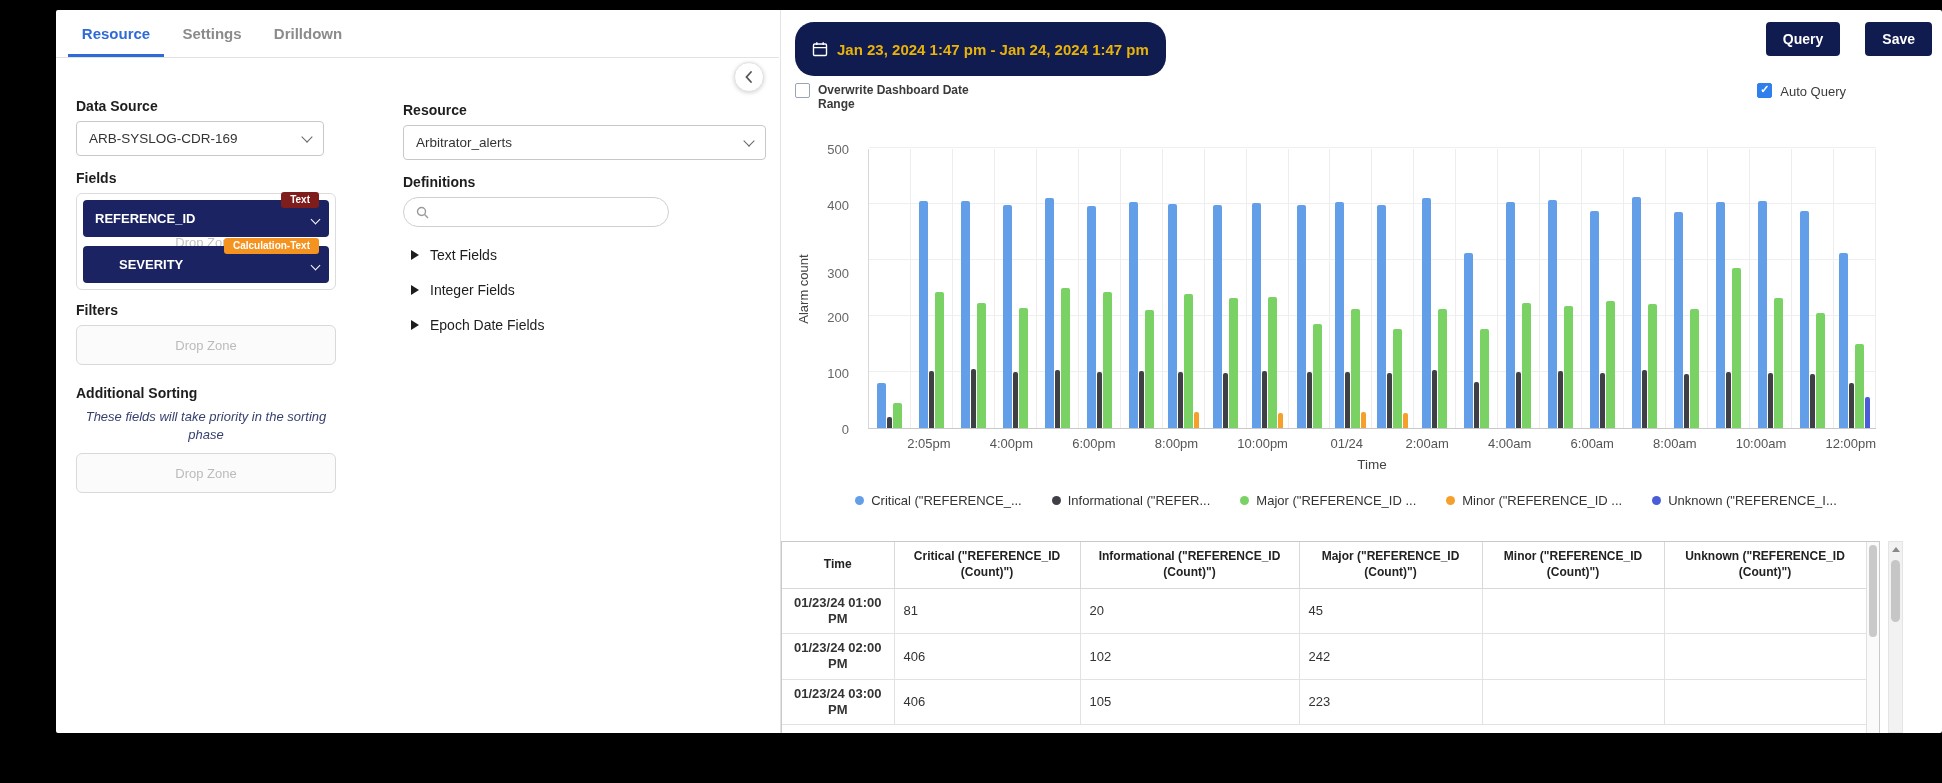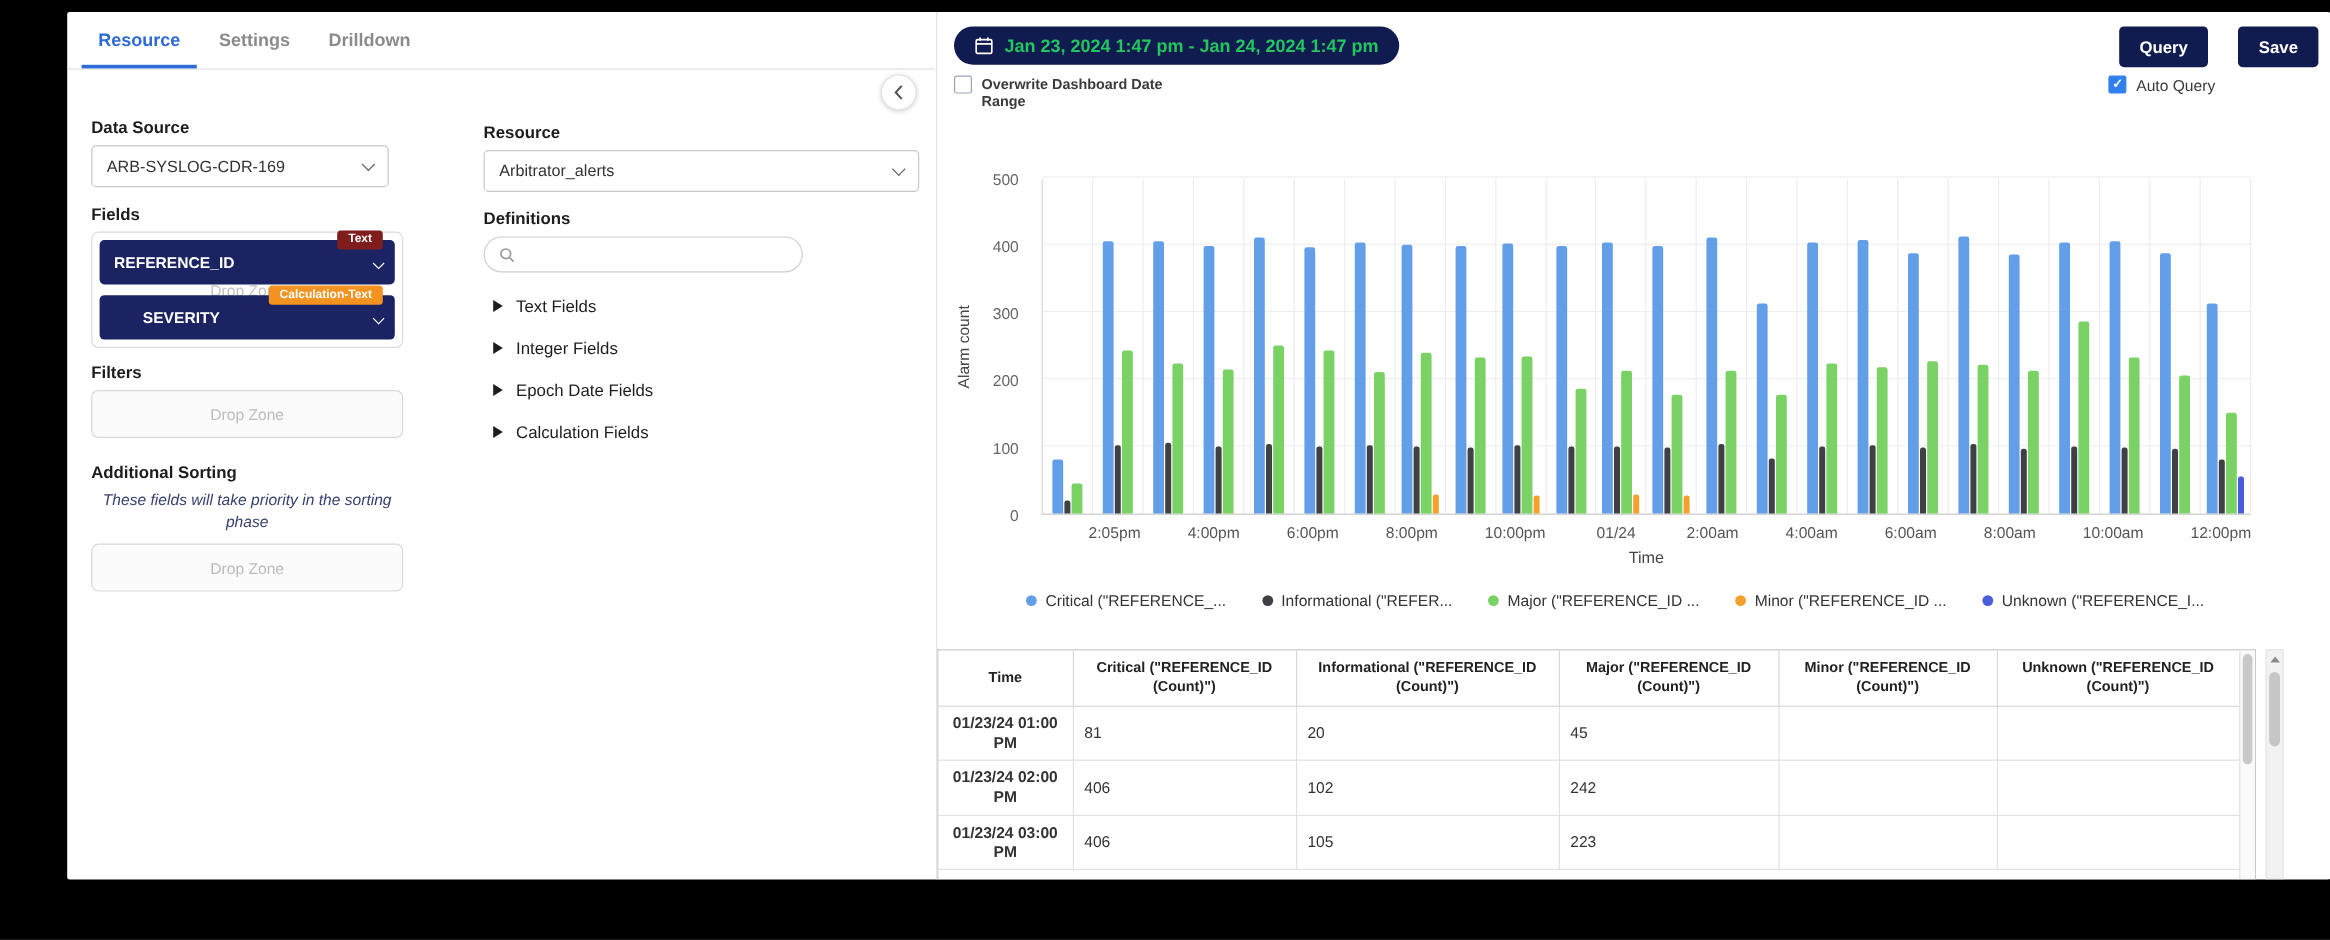--- a/index.html
+++ b/index.html
@@ -55,22 +55,22 @@
   .search-box { width:266px; height:30px; border:1px solid #cfcfcf; border-radius:15px;
     display:flex; align-items:center; padding:0 12px; gap:7px; background:#fff; margin-bottom:10px; }
   .search-box input { border:none; outline:none; flex:1; font-size:13px; font-family:inherit; color:#333; background:transparent; }
   .group-row { display:flex; align-items:center; gap:11px; height:35px; cursor:pointer; padding-left:8px; }
   .tri { width:0; height:0; border-top:5px solid transparent; border-bottom:5px solid transparent; border-left:8px solid #1d1d1d; }
   .group-label { font-size:14px; color:#1d1d1d; }
 
   
   .right-pane { position:absolute; left:724px; top:0; right:0; bottom:0; border-left:1px solid #e3e3e3; overflow:hidden; }
   .toolbar { display:flex; align-items:flex-start; padding:12px 10px 0 14px; }
-  .date-pill { height:32px; background:#101b4f; border-radius:19px; display:flex; align-items:center;
-    gap:9px; padding:0 17px; color:#22c55e; font-size:15px; font-weight:bold; cursor:pointer; white-space:nowrap; }
+  .date-pill { height:54px; background:#101b4f; border-radius:19px; display:flex; align-items:center;
+    gap:9px; padding:0 17px; color:#eab308; font-size:15px; font-weight:bold; cursor:pointer; white-space:nowrap; }
   .btn { background:#101b4f; color:#fff; font-size:14px; font-weight:bold; border:none; border-radius:4px;
     padding:9px 17px; cursor:pointer; font-family:inherit; }
   .btn-query { margin-left:auto; }
   .btn-save { margin-left:25px; }
   .toolbar2 { display:flex; justify-content:space-between; align-items:flex-start; padding:7px 96px 0 14px; }
   .cb-row { display:flex; align-items:flex-start; gap:8px; cursor:pointer; }
   .checkbox { width:15px; height:15px; border:1.5px solid #9aa4b8; border-radius:2px; background:#fff; flex:0 0 auto; position:relative; }
   .checkbox.checked { background:#2f80ed; border-color:#2f80ed; }
   .checkbox.checked::after { content:"\2713"; position:absolute; left:2px; top:-1px; color:#fff; font-size:11px; font-weight:bold; }
   .cb-label { font-size:12px; font-weight:bold; color:#3a3a3a; line-height:1.2; max-width:152px; }
@@ -190,24 +190,20 @@
               <div class="group-label">Text Fields</div>
             </div>
             <div class="group-row">
               <div class="tri"></div>
               <div class="group-label">Integer Fields</div>
             </div>
             <div class="group-row">
               <div class="tri"></div>
               <div class="group-label">Epoch Date Fields</div>
             </div>
-            <div class="group-row">
-              <div class="tri"></div>
-              <div class="group-label">Calculation Fields</div>
-            </div>
           </div>
       </div>
     </div>
 
     <div class="right-pane">
 
       <div class="toolbar">
         <div class="date-pill">
           <svg width="16" height="16" viewBox="0 0 16 16">
             <rect x="1.5" y="3" width="13" height="11.5" rx="1.2" stroke="#fff" stroke-width="1.4" fill="none"></rect>
@@ -230,21 +226,21 @@
           <div class="checkbox checked" id="cb-autoquery"></div>
           <div class="cb-label normal">Auto Query</div>
         </div>
       </div>
 
       <div class="y-axis-label">Alarm count</div>
       <div class="y-ticks" id="y-ticks">
           <div class="y-tick" style="bottom: -8px;">0</div>
           <div class="y-tick" style="bottom: 48px;">100</div>
           <div class="y-tick" style="bottom: 104px;">200</div>
-          <div class="y-tick" style="bottom: 160px;">300</div>
+          <div class="y-tick" style="bottom: 148px;">300</div>
           <div class="y-tick" style="bottom: 216px;">400</div>
           <div class="y-tick" style="bottom: 272px;">500</div>
         </div>
       <div class="plot" id="plot">
           <div class="hgrid" style="bottom: 56px;"></div>
           <div class="hgrid" style="bottom: 112px;"></div>
           <div class="hgrid" style="bottom: 168px;"></div>
           <div class="hgrid" style="bottom: 224px;"></div>
           <div class="hgrid" style="bottom: 280px;"></div>
           <div class="bar-group">

